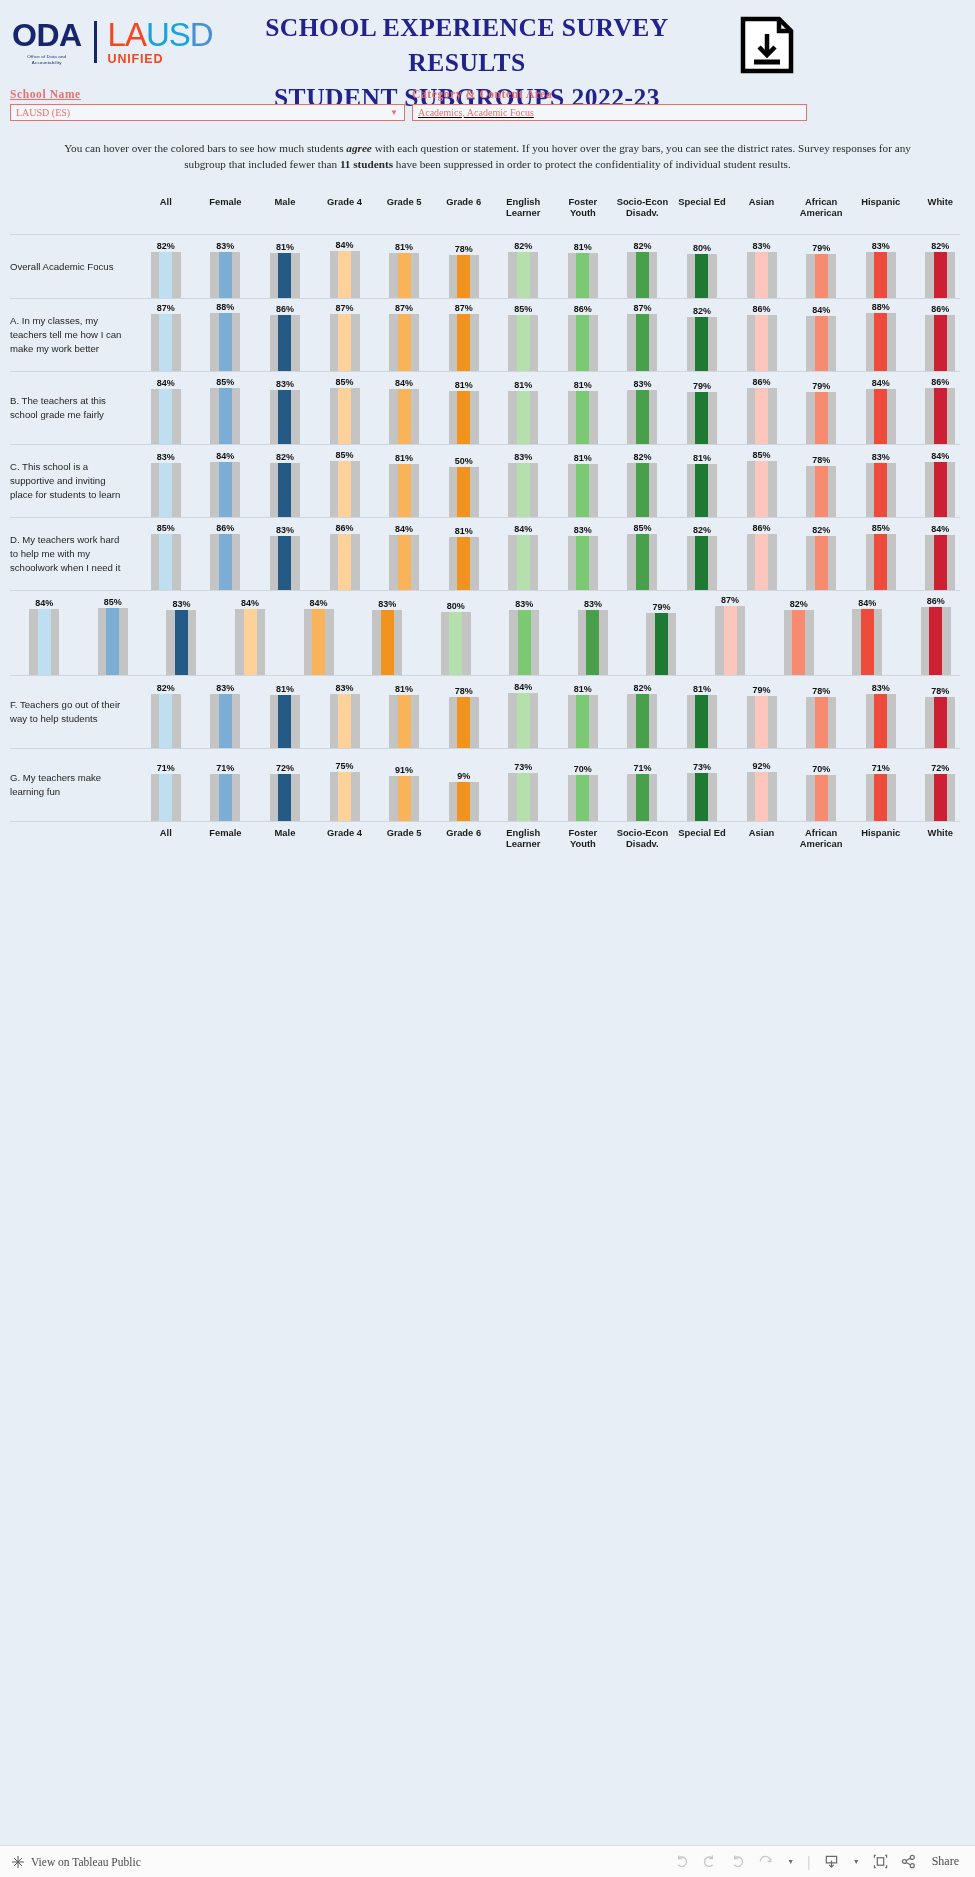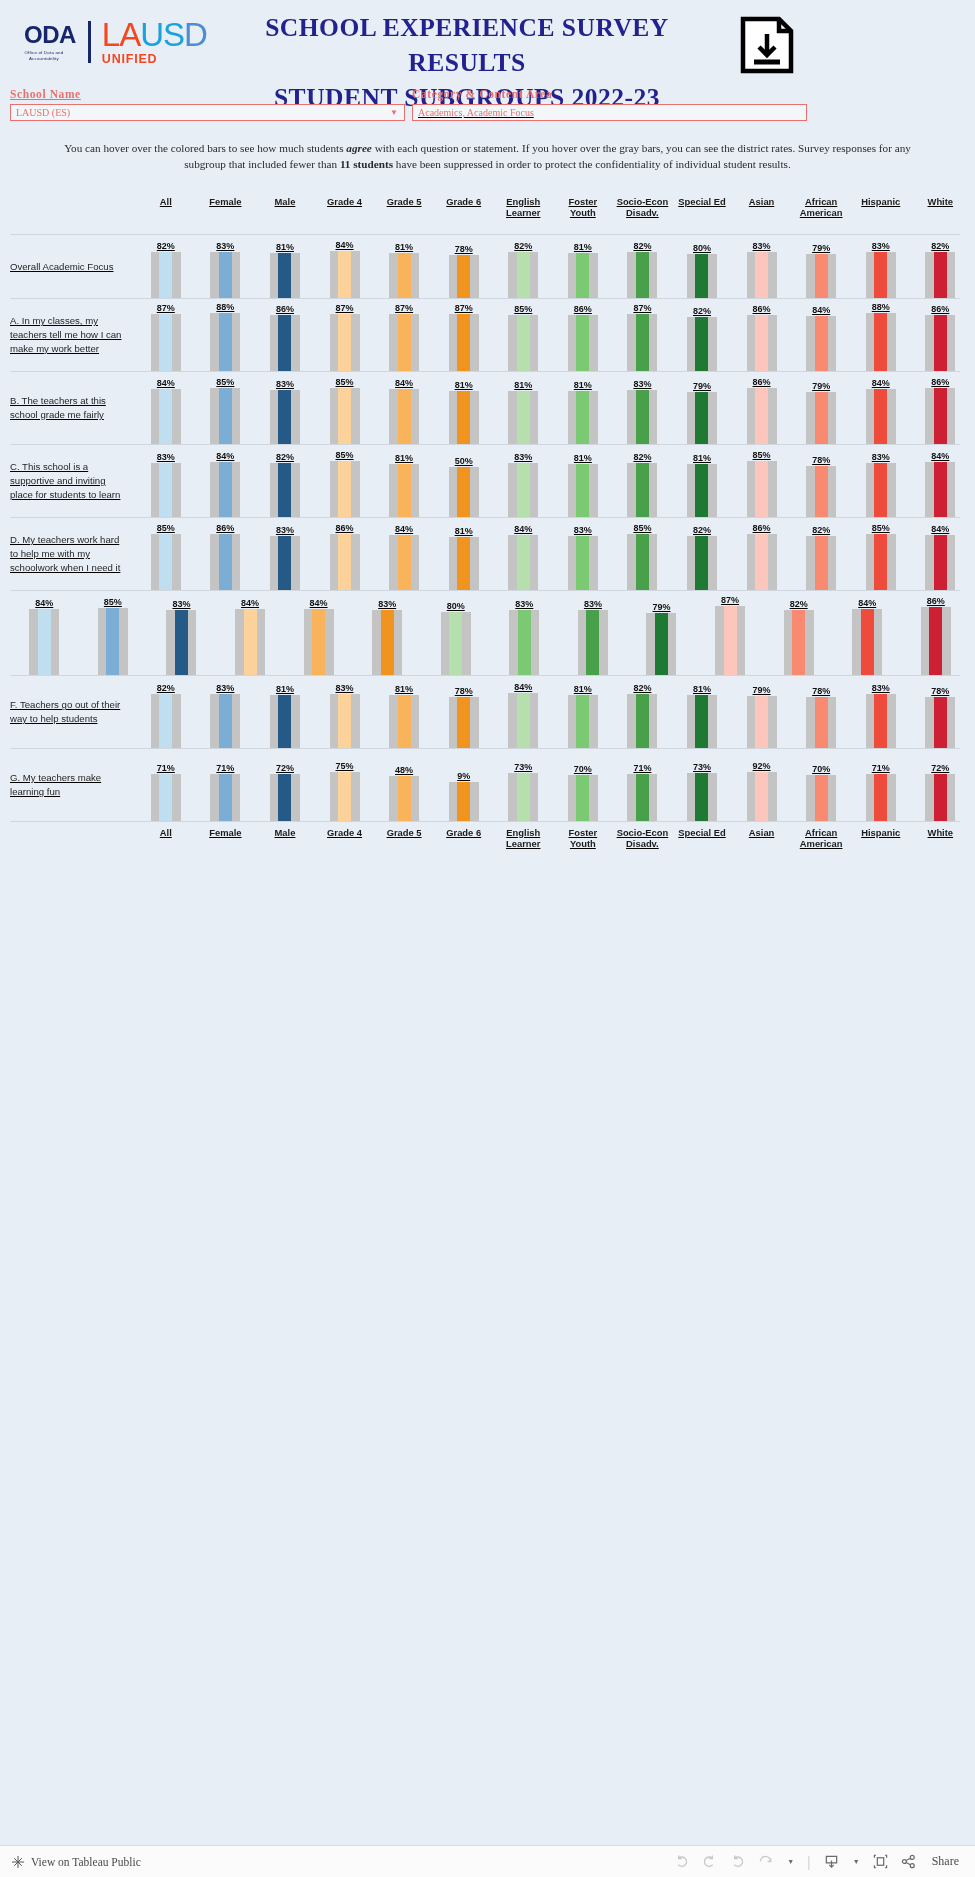--- a/index.html
+++ b/index.html
@@ -18,22 +18,22 @@
     height: 88px;
     background: #e8eef5;
   }
   .logo-wrap {
     position: absolute; left: 12px; top: 18px;
     display: flex; align-items: center;
   }
   .oda-block { display: flex; flex-direction: column; align-items: center; }
   .oda-text {
     font-family: "Liberation Sans", sans-serif;
-    font-weight: bold; font-size: 24px; letter-spacing: -0.5px;
-    color: #17266b; line-height: 1; margin-left: 12px;
+    font-weight: bold; font-size: 32px; letter-spacing: -0.5px;
+    color: #17266b; line-height: 1;
   }
   .oda-sub {
     font-size: 4.4px; color: #17266b; text-align: center;
     line-height: 1.35; margin-top: 3px; letter-spacing: 0.2px;
   }
   .logo-divider {
     width: 3px; height: 42px; background: #17266b;
     margin: 0 11px 0 12px;
   }
   .lausd-block { display: flex; flex-direction: column; }
@@ -104,21 +104,20 @@
     text-align: center; line-height: 1.42;
   }
   .instructions i { font-weight: bold; font-style: italic; }
   .instructions b { font-weight: bold; }
 
   
   .chart {
     position: relative;
     margin-top: 21px;
     width: 970px;
-    text-decoration: underline;
   }
   .col-header-row {
     display: flex;
     padding-left: 10px;
     height: 40px;
     align-items: flex-start;
   }
   .rowlabel-spacer { width: 126px; flex: none; }
   .col-head {
     flex: 1 1 0; text-align: center;
@@ -950,21 +949,21 @@
               <div class="bar-fg" style="background: rgb(36, 90, 133);"></div>
             </div>
           </div>
           <div class="bar-cell">
             <div class="bar-value">75%</div>
             <div class="bar-stack" style="background: rgb(196, 196, 196); height: 49px;">
               <div class="bar-fg" style="background: rgb(252, 210, 154);"></div>
             </div>
           </div>
           <div class="bar-cell">
-            <div class="bar-value">48%</div>
+            <div class="bar-value">91%</div>
             <div class="bar-stack" style="background: rgb(196, 196, 196); height: 45px;">
               <div class="bar-fg" style="background: rgb(248, 179, 91);"></div>
             </div>
           </div>
           <div class="bar-cell">
             <div class="bar-value">9%</div>
             <div class="bar-stack" style="background: rgb(196, 196, 196); height: 39px;">
               <div class="bar-fg" style="background: rgb(240, 148, 31);"></div>
             </div>
           </div>

